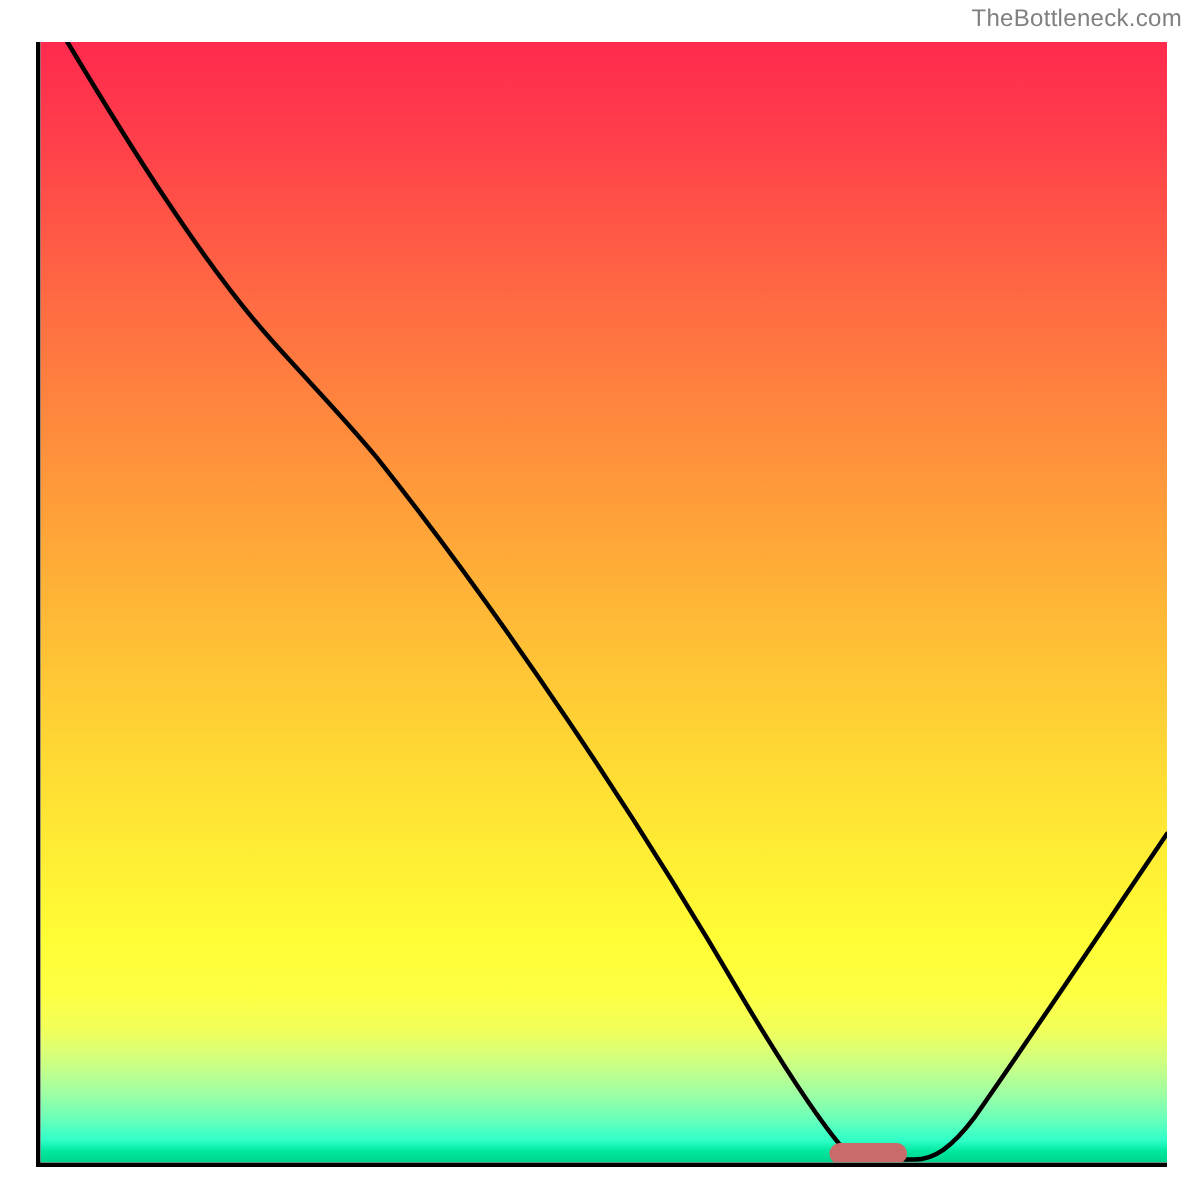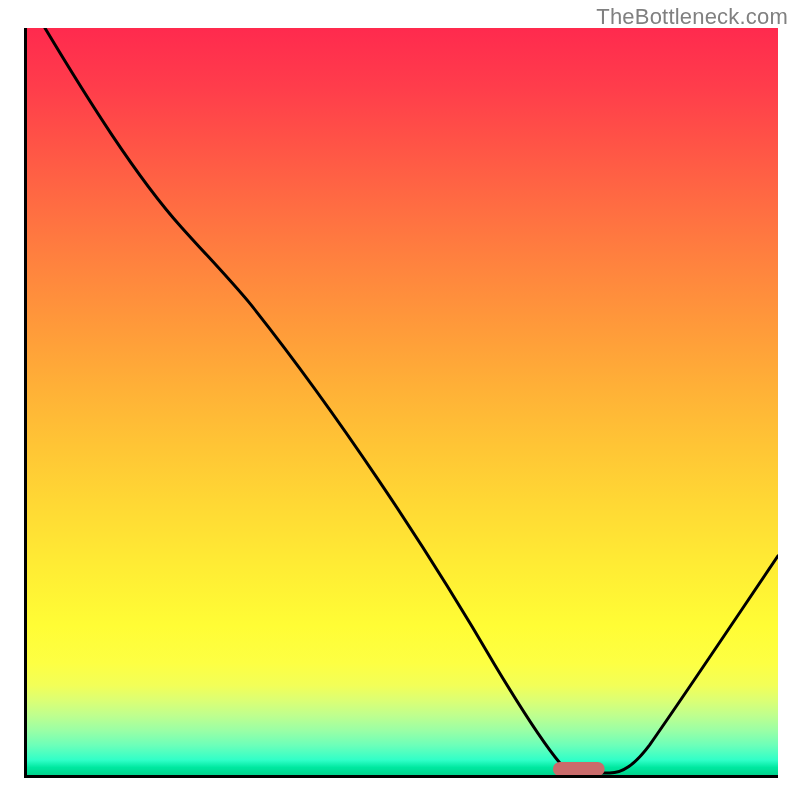--- a/index.html
+++ b/index.html
@@ -13,21 +13,21 @@
   .container {
     position: relative;
     width: 800px;
     height: 800px;
   }
   .watermark {
     position: absolute;
     top: 4px;
     right: 12px;
     color: #808080;
-    font-size: 22px;
+    font-size: 16px;
     font-weight: normal;
     letter-spacing: 0.2px;
     z-index: 3;
   }
   .plot-area {
     position: absolute;
     left: 24px;
     top: 28px;
     width: 754px;
     height: 750px;

